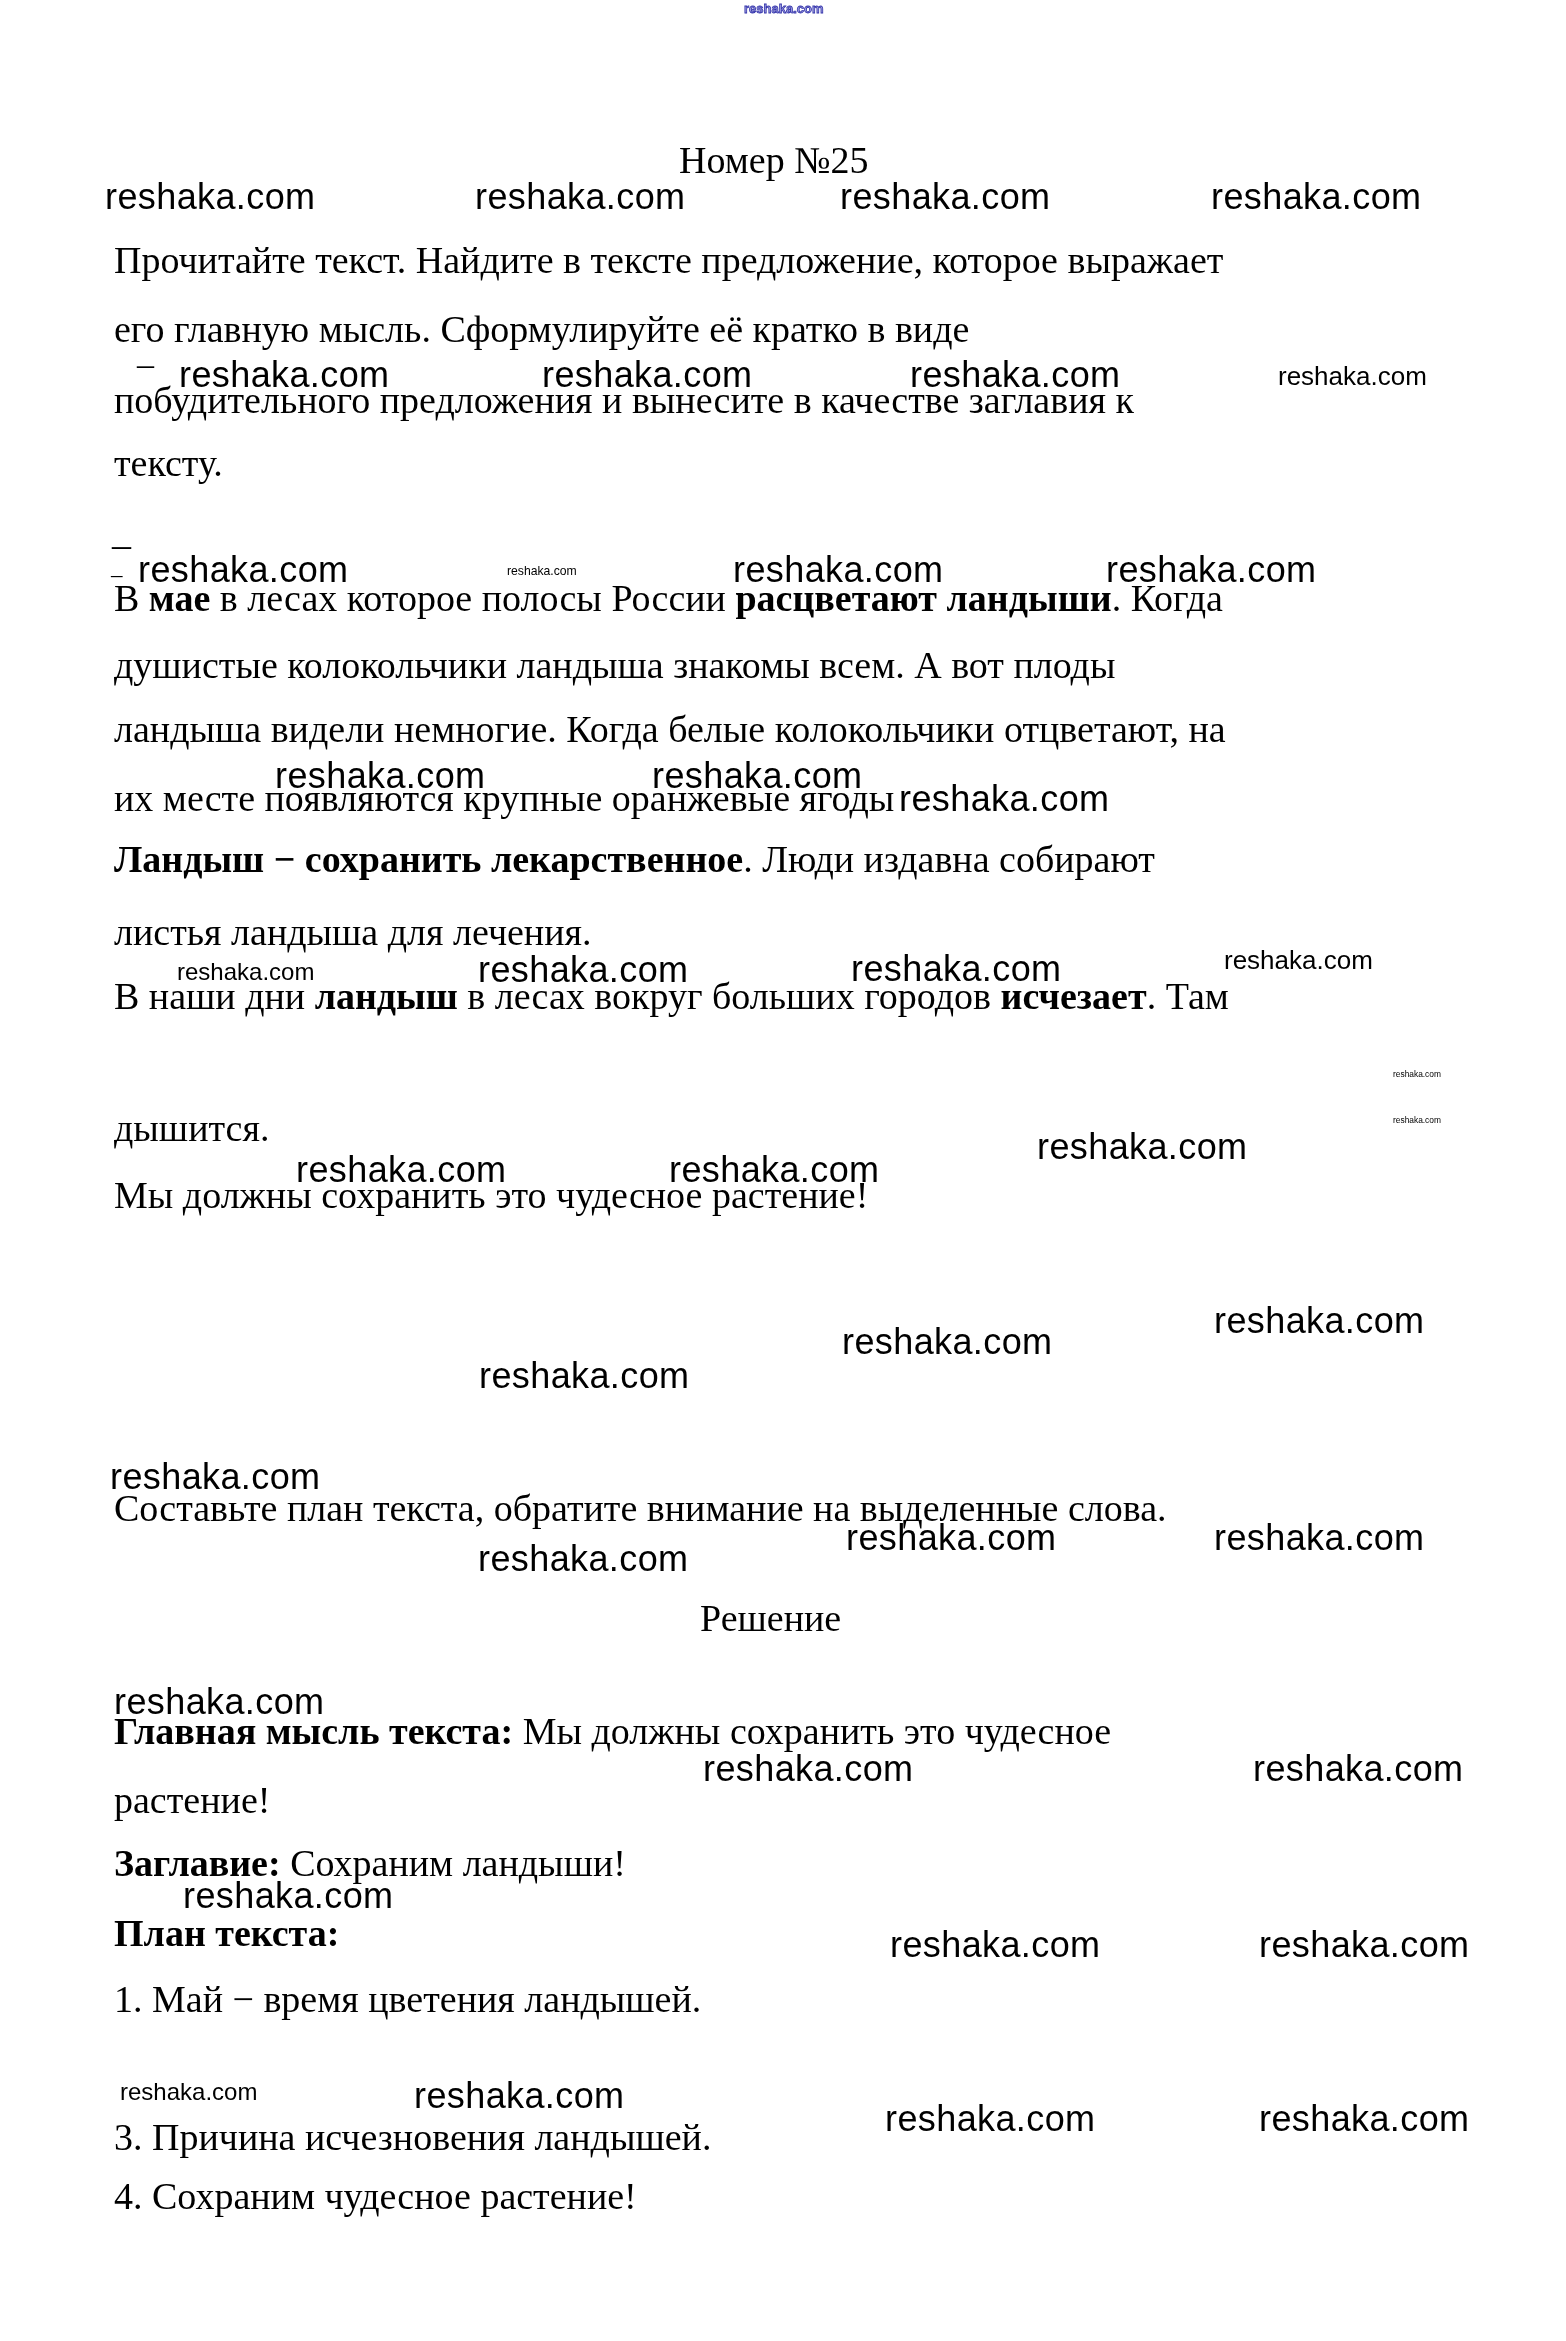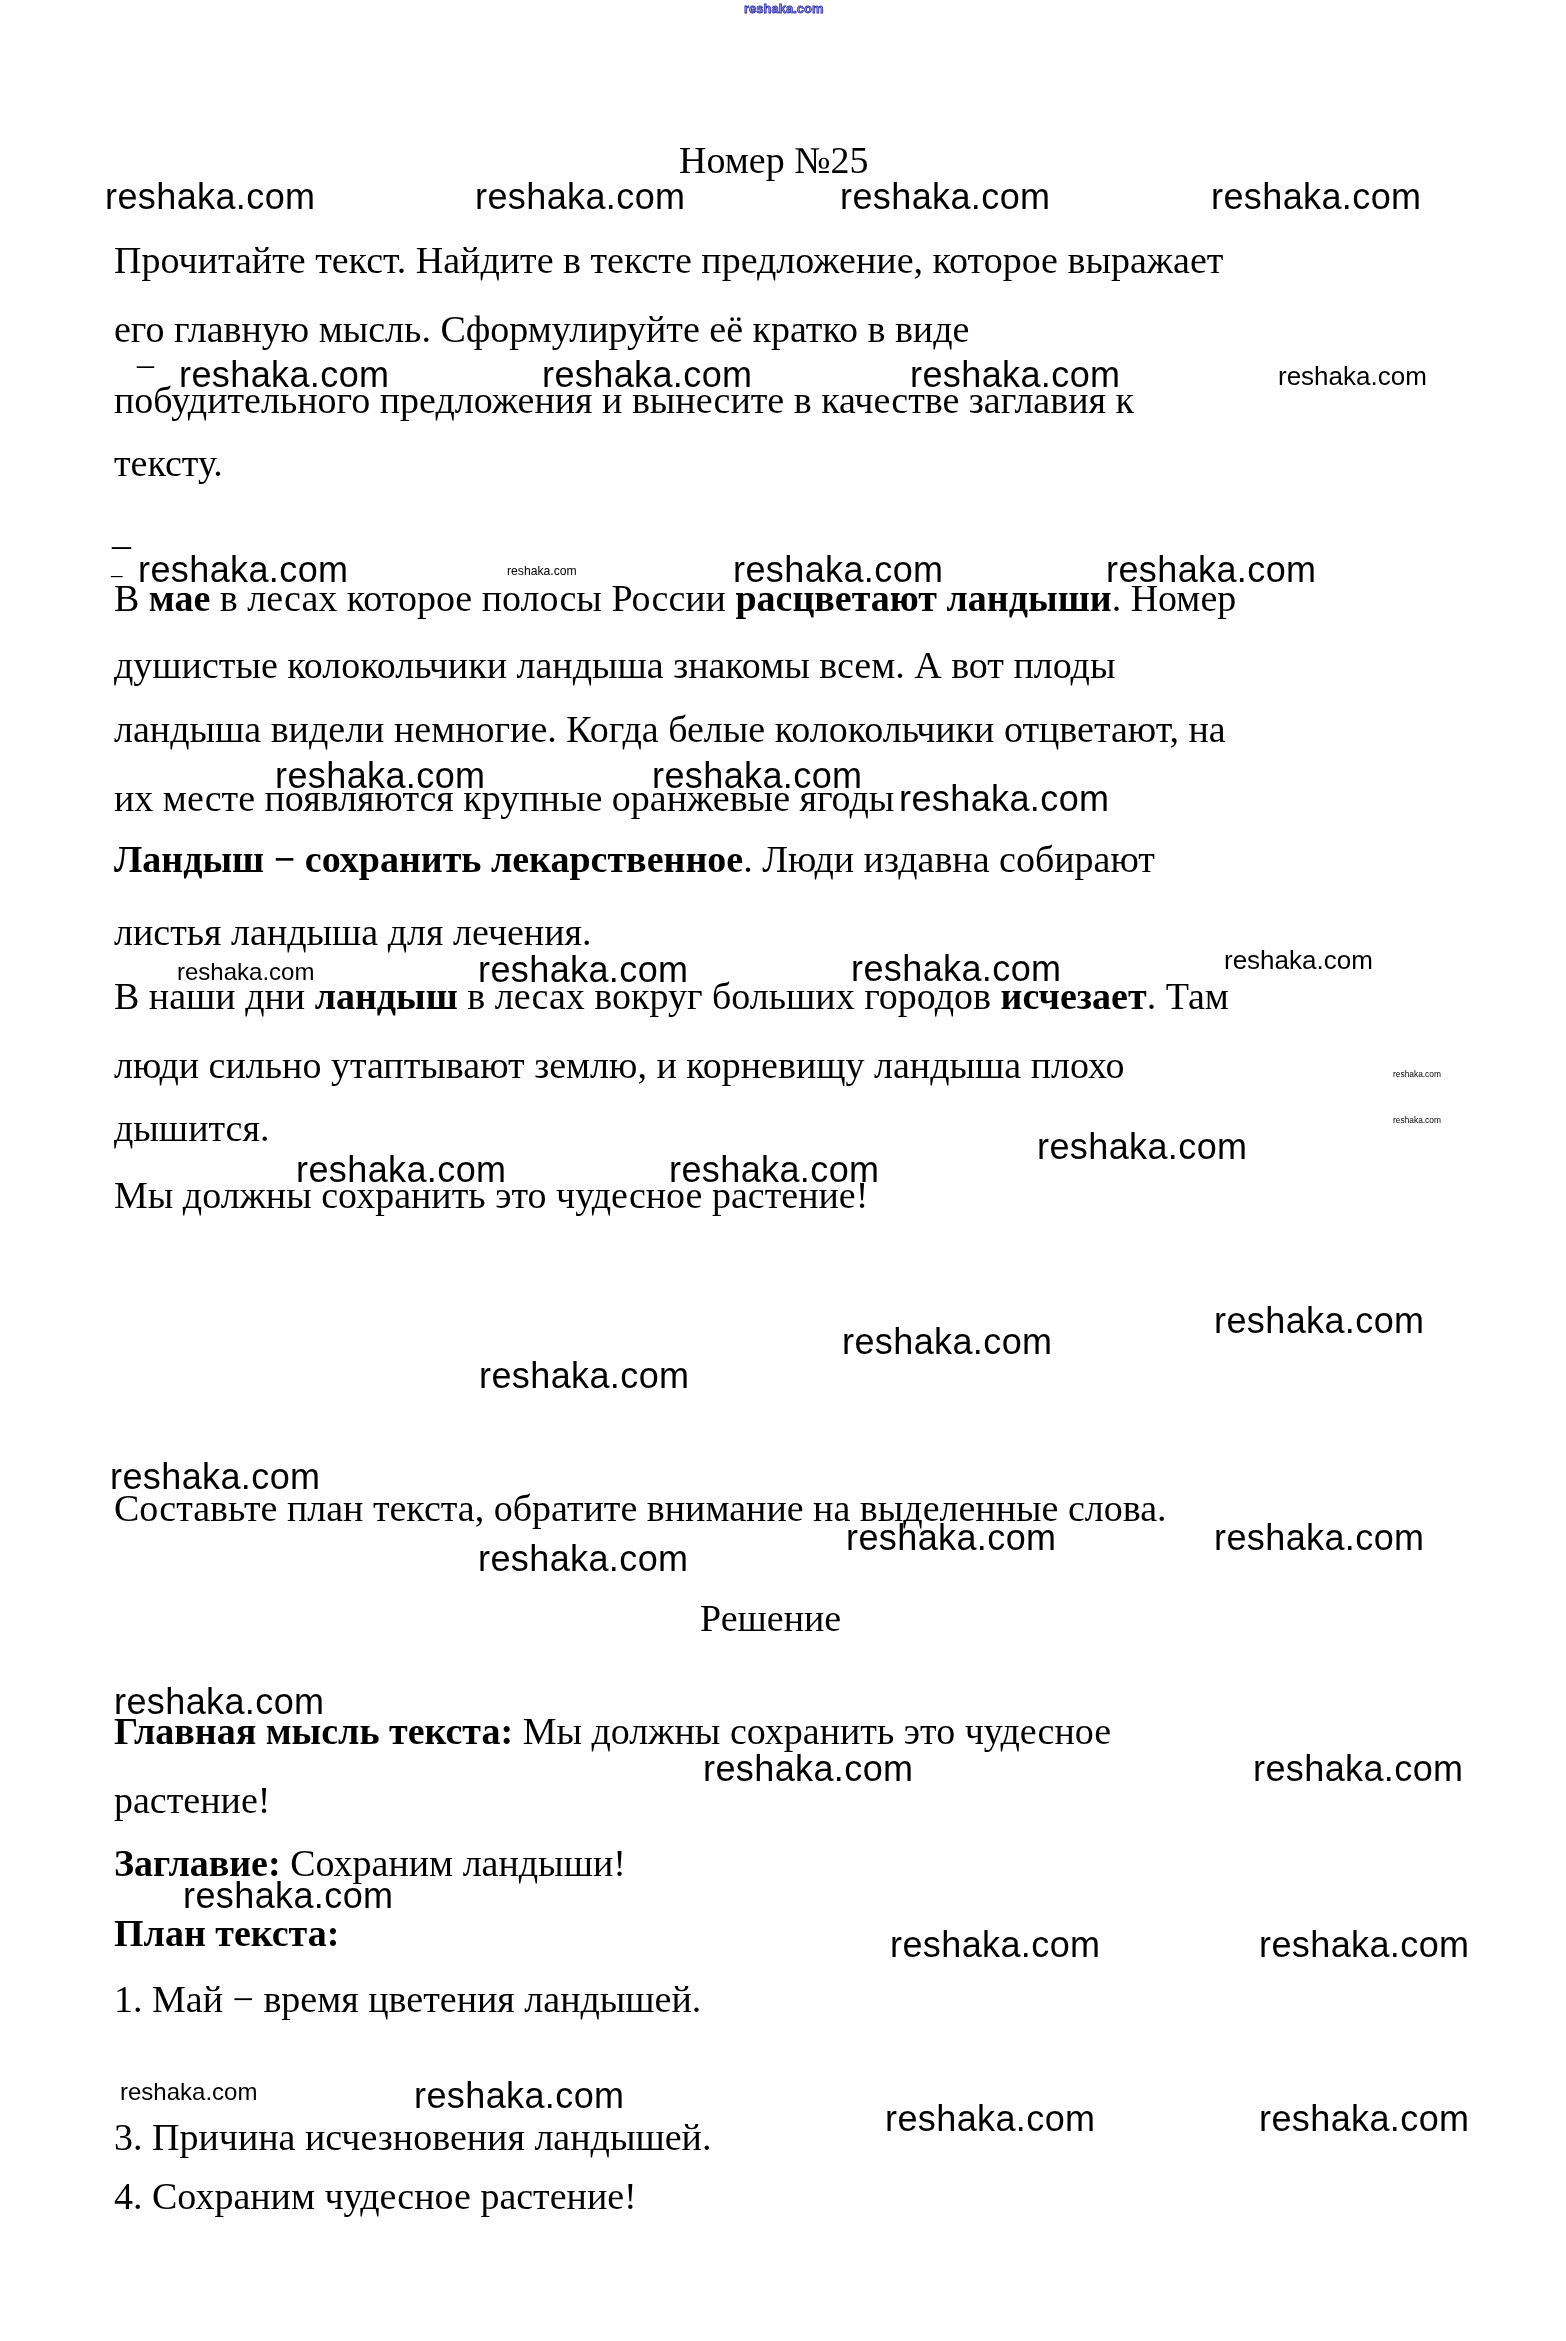--- a/index.html
+++ b/index.html
@@ -81,39 +81,38 @@
   <div class="line" style="left:114px;top:381px;">побудительного предложения и вынесите в качестве заглавия к</div>
   <div class="line" style="left:114px;top:444px;">тексту.</div>
 
   <span class="dash" style="left:112px;top:525px;font-size:38px;">–</span>
   <span class="dash" style="left:111px;top:563px;font-size:23px;">–</span>
   <span class="wm wm-xl" style="left:138px;top:552px;">reshaka.com</span>
   <span class="wm wm-xs" style="left:507px;top:565px;">reshaka.com</span>
   <span class="wm wm-xl" style="left:733px;top:552px;">reshaka.com</span>
   <span class="wm wm-xl" style="left:1106px;top:552px;">reshaka.com</span>
 
-  <div class="line" style="left:114px;top:579px;"><span>В </span><span class="b">мае</span><span> в лесах которое полосы России </span><span class="b">расцветают ландыши</span><span>. Номер</span></div>
+  <div class="line" style="left:114px;top:579px;"><span>В </span><span class="b">мае</span><span> в лесах которое полосы России </span><span class="b">расцветают ландыши</span><span>. Когда</span></div>
   <div class="line" style="left:114px;top:646px;">душистые колокольчики ландыша знакомы всем. А вот плоды</div>
   <div class="line" style="left:114px;top:710px;">ландыша видели немногие. Когда белые колокольчики отцветают, на</div>
 
   <span class="wm wm-xl" style="left:275px;top:758px;">reshaka.com</span>
   <span class="wm wm-xl" style="left:652px;top:758px;">reshaka.com</span>
 
   <div class="line" style="left:114px;top:779px;"><span>их месте появляются крупные оранжевые ягоды</span><span class="wm-inline">reshaka.com</span></div>
 
   <div class="line" style="left:114px;top:840px;"><span class="b">Ландыш − сохранить лекарственное</span><span>. Люди издавна собирают</span></div>
   <div class="line" style="left:114px;top:913px;">листья ландыша для лечения.</div>
 
   <span class="wm wm-sm" style="left:177px;top:960px;">reshaka.com</span>
   <span class="wm wm-xl" style="left:478px;top:952px;">reshaka.com</span>
   <span class="wm wm-xl" style="left:851px;top:951px;">reshaka.com</span>
   <span class="wm wm-md" style="left:1224px;top:947px;">reshaka.com</span>
 
   <div class="line" style="left:114px;top:977px;"><span>В наши дни </span><span class="b">ландыш</span><span> в лесах вокруг больших городов </span><span class="b">исчезает</span><span>. Там</span></div>
-  <div class="line" style="left:114px;top:1046px;">люди сильно утаптывают землю, и корневищу ландыша плохо</div>
   <span class="wm wm-tiny" style="left:1393px;top:1070px;">reshaka.com</span>
   <div class="line" style="left:114px;top:1109px;">дышится.</div>
   <span class="wm wm-tiny" style="left:1393px;top:1116px;">reshaka.com</span>
 
   <span class="wm wm-xl" style="left:1037px;top:1129px;">reshaka.com</span>
   <span class="wm wm-xl" style="left:296px;top:1152px;">reshaka.com</span>
   <span class="wm wm-xl" style="left:669px;top:1152px;">reshaka.com</span>
 
   <div class="line" style="left:114px;top:1176px;">Мы должны сохранить это чудесное растение!</div>
 

